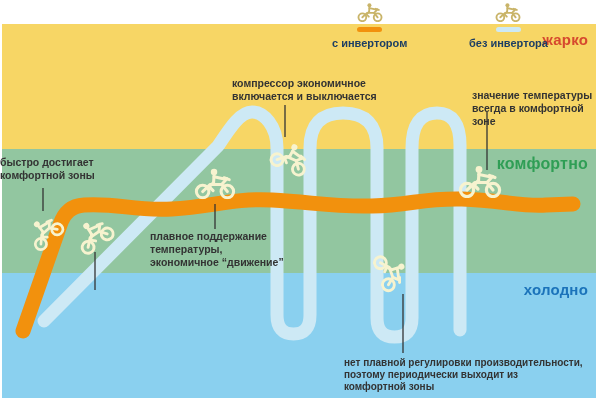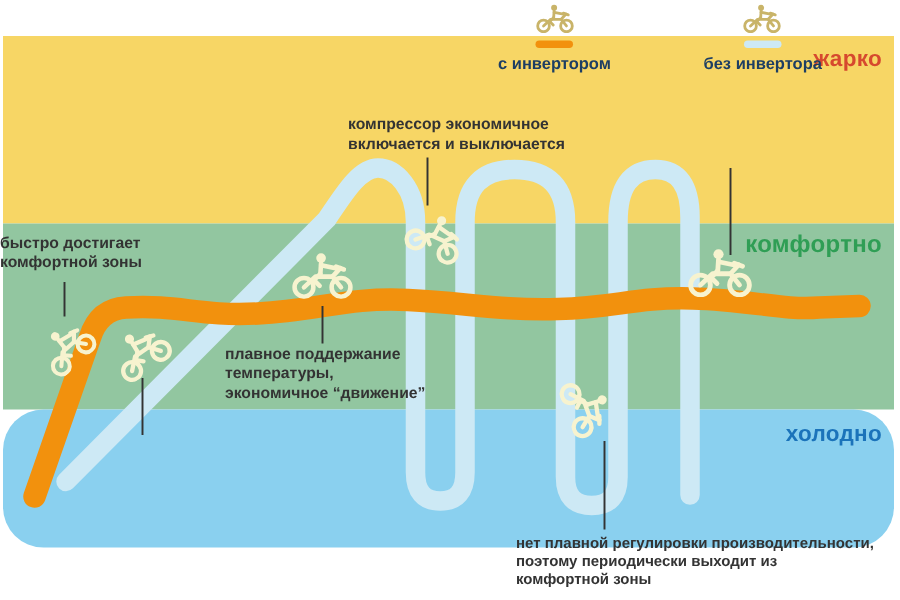--- a/index.html
+++ b/index.html
@@ -4,21 +4,21 @@
 <style>
   html,body{margin:0;padding:0;}
   .stage{
     position:relative;width:600px;height:400px;background:#ffffff;
     font-family:"Liberation Sans","DejaVu Sans",sans-serif;overflow:hidden;
   }
   
   .zone{position:absolute;left:2px;right:4px;}
   .zone-hot{top:24px;height:125px;background:#f7d665;}
   .zone-comfort{top:149px;height:124px;background:#92c6a0;}
-  .zone-cold{top:273px;height:92px;background:#8ad0ef;border-radius:27px;}
+  .zone-cold{top:273px;height:125px;background:#8ad0ef;}
   .zone-label{
     position:absolute;right:8px;font-size:15px;font-weight:700;letter-spacing:.2px;
   }
   .zone-hot .zone-label{top:7px;color:#d6492e;}
   .zone-comfort .zone-label{top:6px;color:#2f9e55;font-size:16px;}
   .zone-cold .zone-label{top:8px;color:#1b73ba;}
   
   .legend{position:absolute;top:0;left:0;right:0;height:24px;}
   .legend-item{position:absolute;top:2px;display:flex;align-items:center;gap:5px;flex-direction:column;}
   .legend-item.first{left:332px;}
@@ -144,20 +144,22 @@
       </svg>
       <span class="legend-swatch blue"></span>
       <span class="legend-label">без инвертора</span>
     </div>
   </div>
 
   <div class="annotation ann-fast">быстро достигает
 комфортной зоны</div>
   <div class="annotation ann-compressor">компрессор экономичное
 включается и выключается</div>
+  <div class="annotation ann-always">значение температуры
+всегда в комфортной зоне</div>
   <div class="annotation ann-smooth">плавное поддержание
 температуры,
 экономичное “движение”</div>
   <div class="annotation ann-no-reg">нет плавной регулировки производительности,
 поэтому периодически выходит из
 комфортной зоны</div>
 
 </div>
 
 </body></html>

